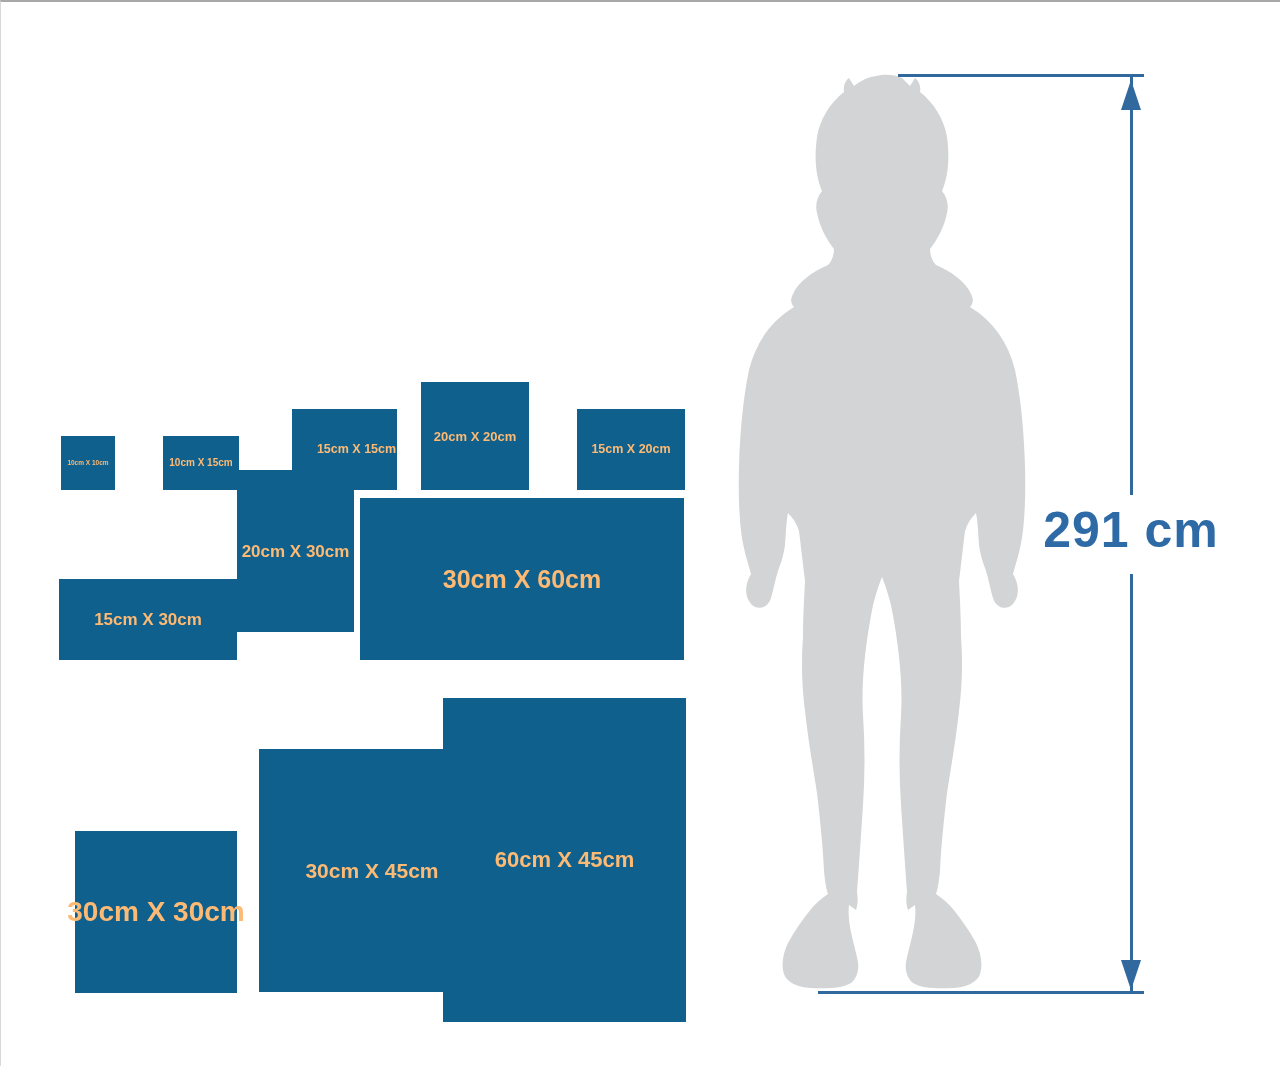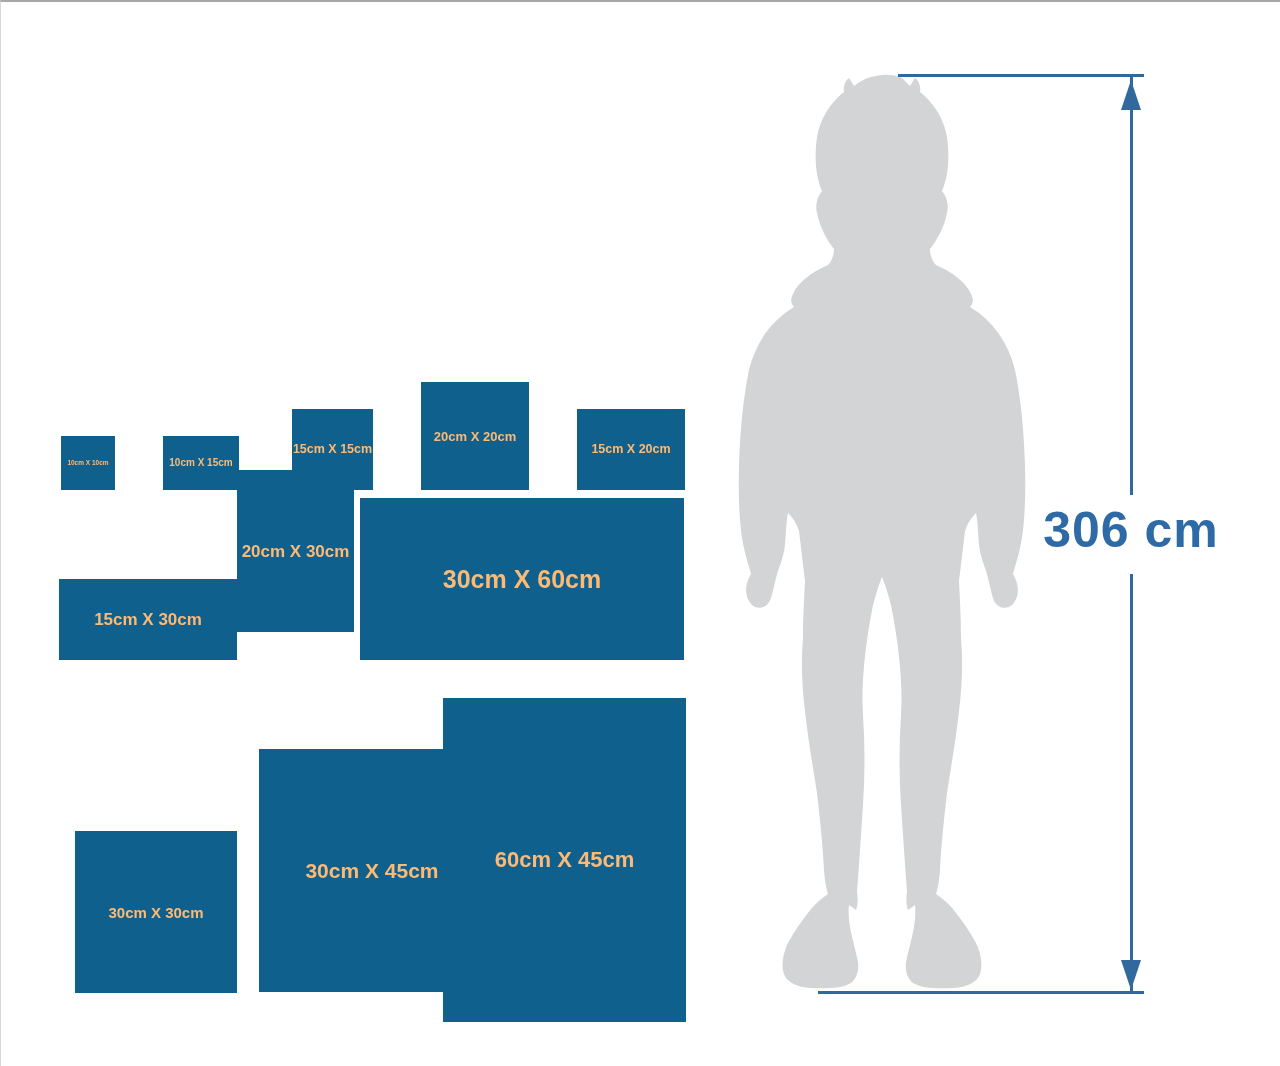--- a/index.html
+++ b/index.html
@@ -62,40 +62,40 @@
 
 <div id="canvas">
 
   <div id="rect-layer">
       <div class="size-rect" style="left: 60px; top: 434px; width: 54px; height: 54px;">
         <span class="size-label" style="font-size: 6.5px;">10cm X 10cm</span>
       </div>
       <div class="size-rect" style="left: 162px; top: 434px; width: 76px; height: 54px;">
         <span class="size-label" style="font-size: 10px;">10cm X 15cm</span>
       </div>
-      <div class="size-rect" style="left: 291px; top: 407px; width: 81px; height: 81px;">
+      <div class="size-rect" style="left: 291px; top: 407px; width: 81px; height: 81px; padding-left: 24px;">
         <span class="size-label" style="font-size: 12.5px;">15cm X 15cm</span>
       </div>
       <div class="size-rect" style="left: 420px; top: 380px; width: 108px; height: 108px;">
         <span class="size-label" style="font-size: 13px;">20cm X 20cm</span>
       </div>
       <div class="size-rect" style="left: 576px; top: 407px; width: 108px; height: 81px;">
         <span class="size-label" style="font-size: 12.5px;">15cm X 20cm</span>
       </div>
       <div class="size-rect" style="left: 58px; top: 577px; width: 178px; height: 81px;">
         <span class="size-label" style="font-size: 17px;">15cm X 30cm</span>
       </div>
       <div class="size-rect" style="left: 236px; top: 468px; width: 117px; height: 162px;">
         <span class="size-label" style="font-size: 17px;">20cm X 30cm</span>
       </div>
       <div class="size-rect" style="left: 359px; top: 496px; width: 324px; height: 162px;">
         <span class="size-label" style="font-size: 25px;">30cm X 60cm</span>
       </div>
       <div class="size-rect" style="left: 74px; top: 829px; width: 162px; height: 162px;">
-        <span class="size-label" style="font-size: 15px;">30cm X 30cm</span>
+        <span class="size-label" style="font-size: 28px;">30cm X 30cm</span>
       </div>
       <div class="size-rect" style="left: 258px; top: 747px; width: 162px; height: 243px; padding-left: 32px;">
         <span class="size-label" style="font-size: 21px;">30cm X 45cm</span>
       </div>
       <div class="size-rect" style="left: 442px; top: 696px; width: 243px; height: 324px;">
         <span class="size-label" style="font-size: 22px;">60cm X 45cm</span>
       </div>
     </div>
 
   <svg id="silhouette" width="288" height="920" viewBox="0 0 288 920" aria-hidden="true">
@@ -183,15 +183,15 @@
       C 122 7 130 3 138 2
       Z"></path>
   </svg>
 
   <div class="measure-line" style="left:897px; top:72px; width:246px; height:3px;"></div>
   <div class="measure-line" style="left:817px; top:989px; width:326px; height:3px;"></div>
   <div class="measure-line" style="left:1129px; top:75px; width:3px; height:418px;"></div>
   <div class="measure-line" style="left:1129px; top:572px; width:3px; height:417px;"></div>
   <div class="arrow arrow-up" style="left:1120px; top:78px;"></div>
   <div class="arrow arrow-down" style="left:1120px; top:958px;"></div>
-  <div id="height-label">306 cm</div>
+  <div id="height-label">291 cm</div>
 
 </div>
 
 </body></html>

